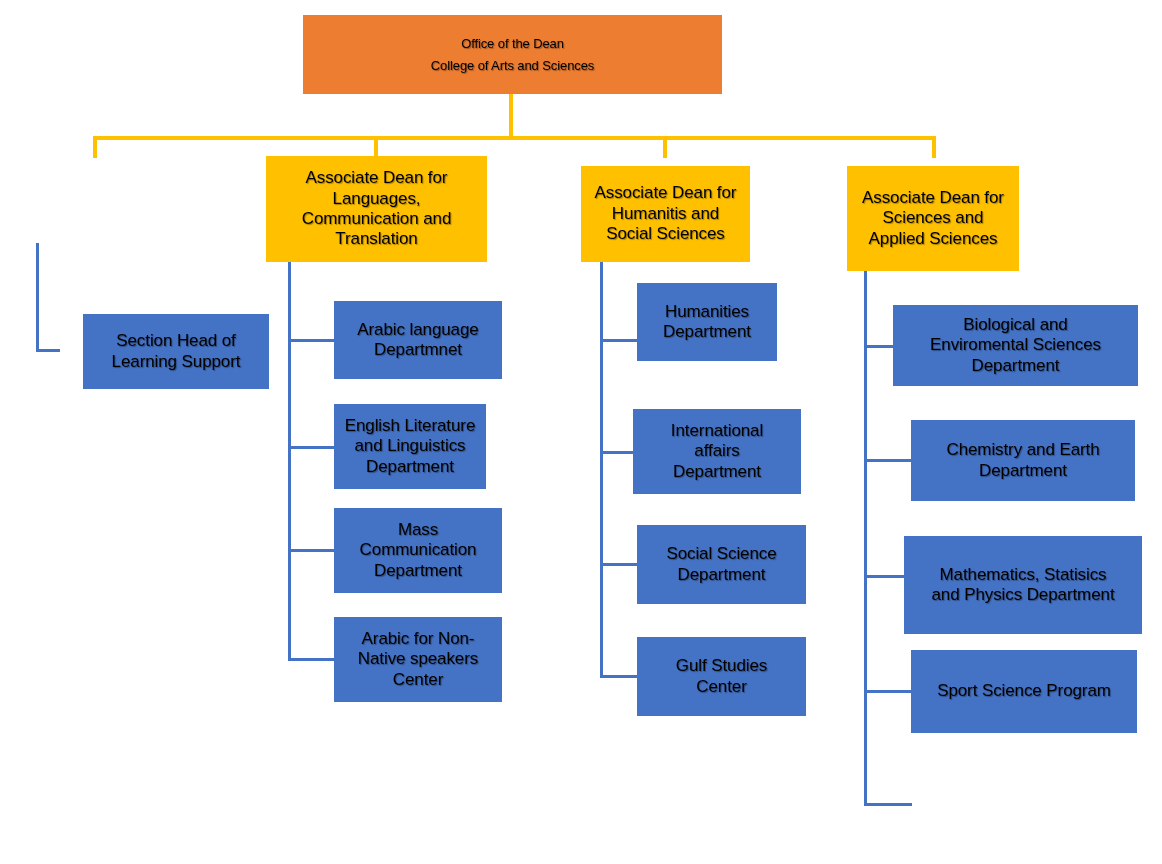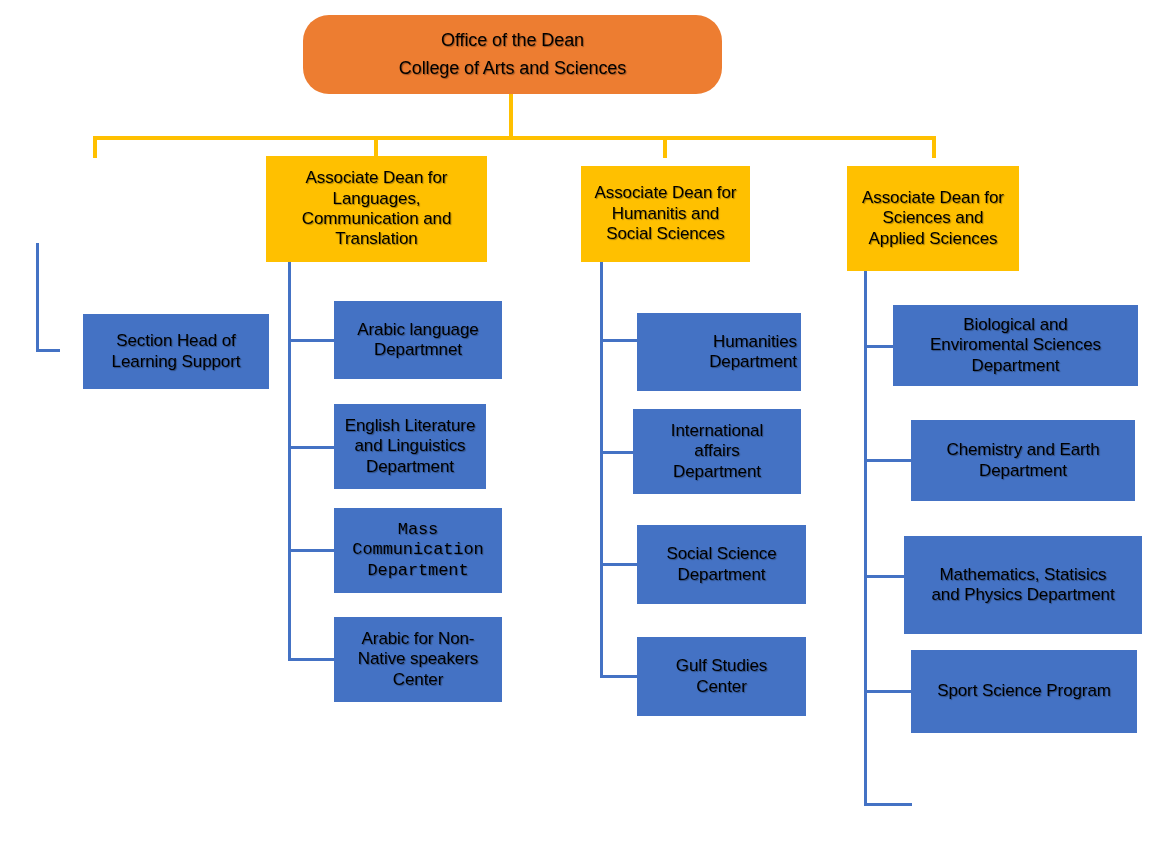--- a/index.html
+++ b/index.html
@@ -26,22 +26,21 @@
     text-align: center;
     color: #000000;
     line-height: 1.20;
     text-shadow: 1px 1px 1px rgba(0,0,0,0.35);
     letter-spacing: -0.1px;
     padding: 2px 4px;
     z-index: 3;
   }
   .node-root {
     background: #ED7D31;
-    font-size: 18px;
-    border-radius: 26px;
+    font-size: 13px;
   }
   .node-root .line { margin: 3px 0; }
   .node-l2 {
     background: #FFC000;
     font-size: 17px;
   }
   .node-leaf {
     background: #4472C4;
     font-size: 17px;
   }
@@ -119,32 +118,32 @@
 
   <div class="node node-leaf" style="left:334px; top:301px; width:168px; height:78px;">
     <span class="lbl">Arabic language</span>
     <span class="lbl">Departmnet</span>
   </div>
   <div class="node node-leaf" style="left:334px; top:404px; width:152px; height:85px;">
     <span class="lbl">English Literature</span>
     <span class="lbl">and Linguistics</span>
     <span class="lbl">Department</span>
   </div>
-  <div class="node node-leaf" style="left:334px; top:508px; width:168px; height:85px;font-family:Liberation Mono, monospace;">
+  <div class="node node-leaf" style="left:334px; top:508px; width:168px; height:85px;">
     <span class="lbl">Mass</span>
     <span class="lbl">Communication</span>
     <span class="lbl">Department</span>
   </div>
   <div class="node node-leaf" style="left:334px; top:617px; width:168px; height:85px;">
     <span class="lbl">Arabic for Non-</span>
     <span class="lbl">Native speakers</span>
     <span class="lbl">Center</span>
   </div>
 
-  <div class="node node-leaf" style="left:637px; top:313px; width:164px; height:78px;align-items:flex-end;">
+  <div class="node node-leaf" style="left:637px; top:283px; width:140px; height:78px;">
     <span class="lbl">Humanities</span>
     <span class="lbl">Department</span>
   </div>
   <div class="node node-leaf" style="left:633px; top:409px; width:168px; height:85px;">
     <span class="lbl">International</span>
     <span class="lbl">affairs</span>
     <span class="lbl">Department</span>
   </div>
   <div class="node node-leaf" style="left:637px; top:525px; width:169px; height:79px;">
     <span class="lbl">Social Science</span>

